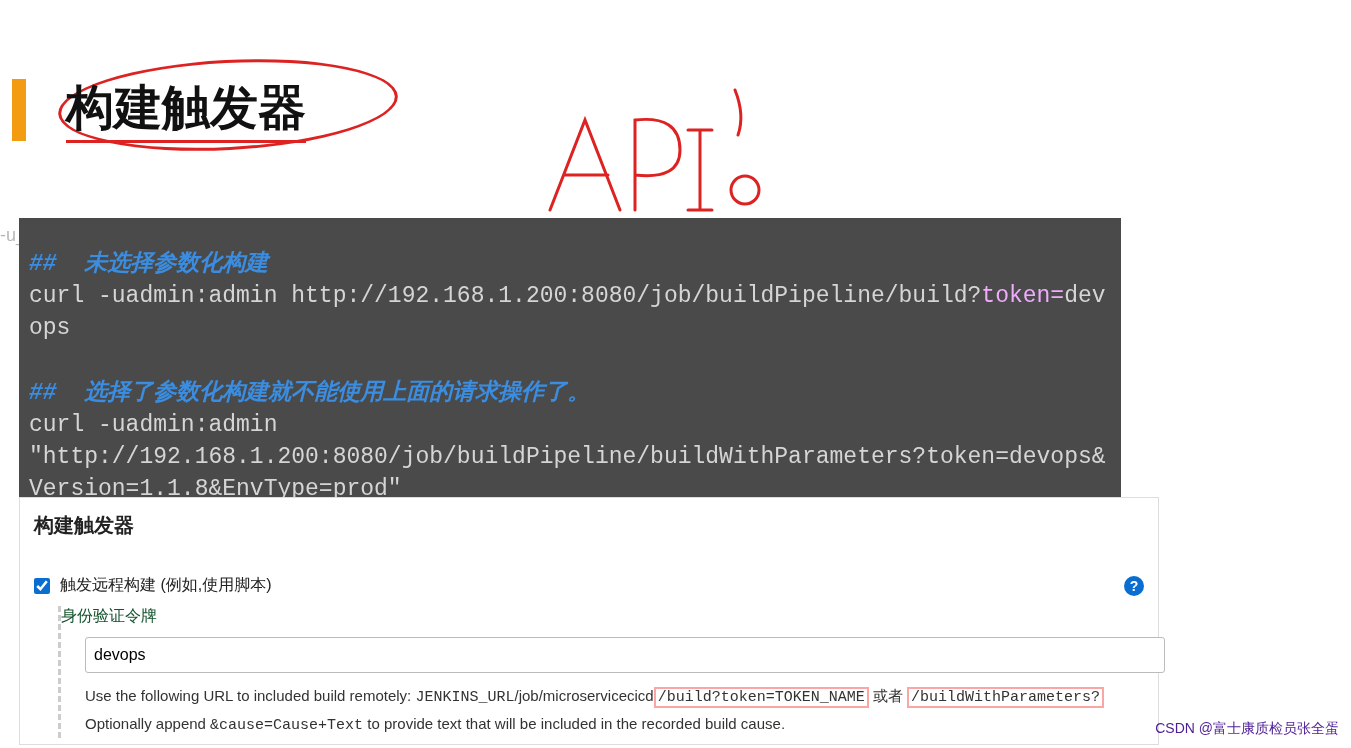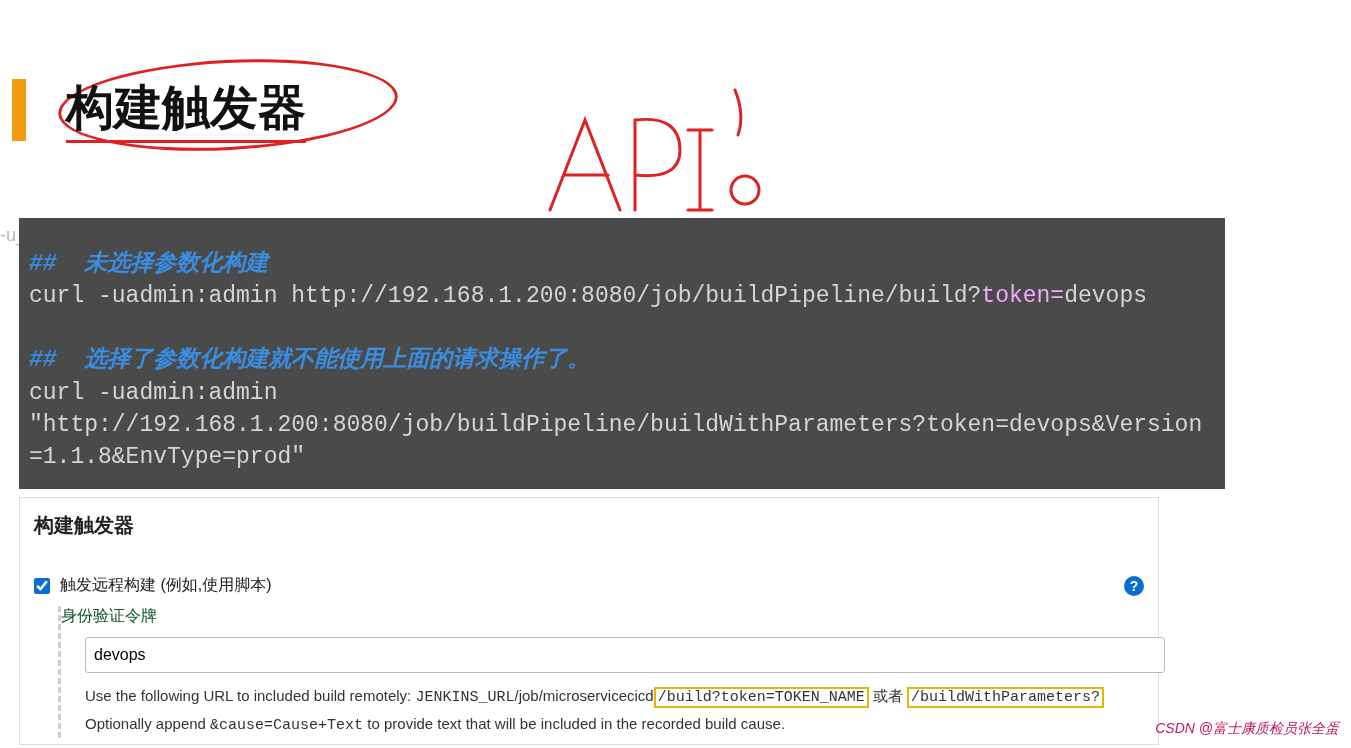--- a/index.html
+++ b/index.html
@@ -53,21 +53,21 @@
   .annotation-api {
     position: absolute;
     top: 80px;
     left: 530px;
     pointer-events: none;
   }
   .code-block {
     position: absolute;
     top: 218px;
     left: 19px;
-    width: 1206px;
+    width: 1102px;
     background: #4a4a4a;
     color: #d5d5d5;
     font-family: "Courier New", Consolas, monospace;
     font-size: 23px;
     line-height: 1.4;
     padding: 30px 10px 16px 10px;
     word-break: break-all;
   }
   .code-comment {
     color: #3a8de0;
@@ -149,30 +149,29 @@
   .help-text {
     font-size: 15px;
     color: #333;
     line-height: 1.7;
     margin-left: 24px;
   }
   .help-text .mono {
     font-family: "Courier New", Consolas, monospace;
   }
   .boxed {
-    border: 2px solid #eab308;
+    border: 2px solid #fca5a5;
     padding: 0 2px;
   }
   .csdn-mark {
     position: absolute;
     right: 12px;
     bottom: 10px;
     font-size: 14px;
-    color: #be185d;
-    font-style: italic;
+    color: #4c1d95;
   }
 </style>
 </head>
 <body>
 
 <span class="watermark-top">-u_60556d781bea0_HSt7s92RvD</span>
 
 <div class="heading-circle"></div>
 
 <div class="heading-block">

